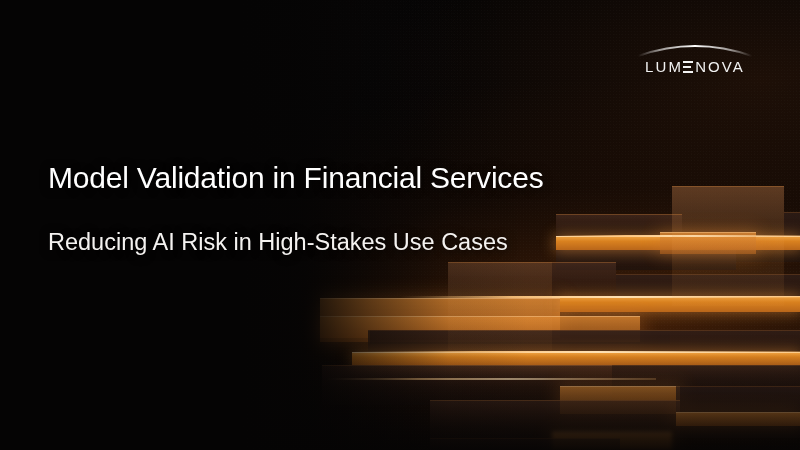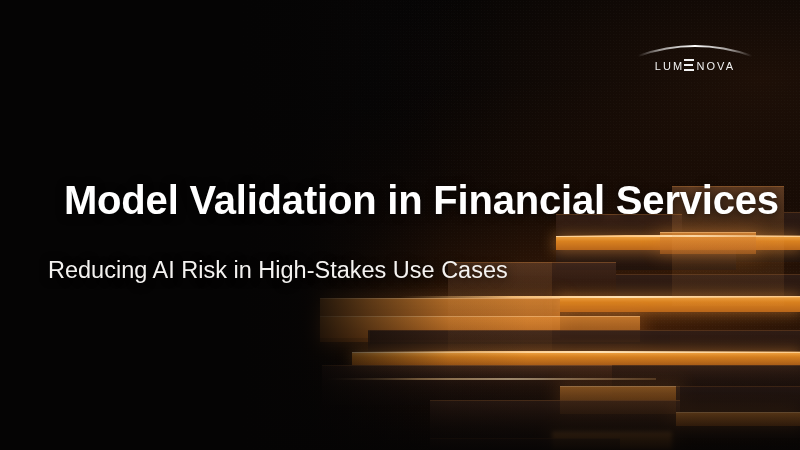--- a/index.html
+++ b/index.html
@@ -83,21 +83,21 @@
   .logo{
     position:absolute;
     right:44px;top:36px;
     width:122px;height:50px;
     text-align:center;
   }
   .logo-arc{display:block;width:122px;height:22px;}
   .logo-word{
     display:block;
     margin-top:1px;
-    font-size:11px;
+    font-size:15px;
     letter-spacing:2.1px;
     color:#f2f2f2;
     font-weight:400;
     line-height:1;
   }
   .logo-word .l-e{
     display:inline-block;
     position:relative;
     width:10px;height:12px;
     vertical-align:-1px;
@@ -110,23 +110,23 @@
   .logo-word .l-e i:nth-child(2){top:5.1px;width:8.4px;}
   .logo-word .l-e i:nth-child(3){top:10.3px;}
 
   
   .headings{
     position:absolute;
     left:48px;top:160px;
     z-index:4;
   }
   .title{
-    margin:16px;
-    font-size:40px;
-    font-weight:700;
+    margin:0;
+    font-size:30px;
+    font-weight:400;
     letter-spacing:-0.2px;
     color:#ffffff;
     line-height:1.2;
     text-shadow:0 1px 10px rgba(0,0,0,.75);
     white-space:nowrap;
   }
   .subtitle{
     margin:32px 0 0 0;
     font-size:23.5px;
     font-weight:400;

